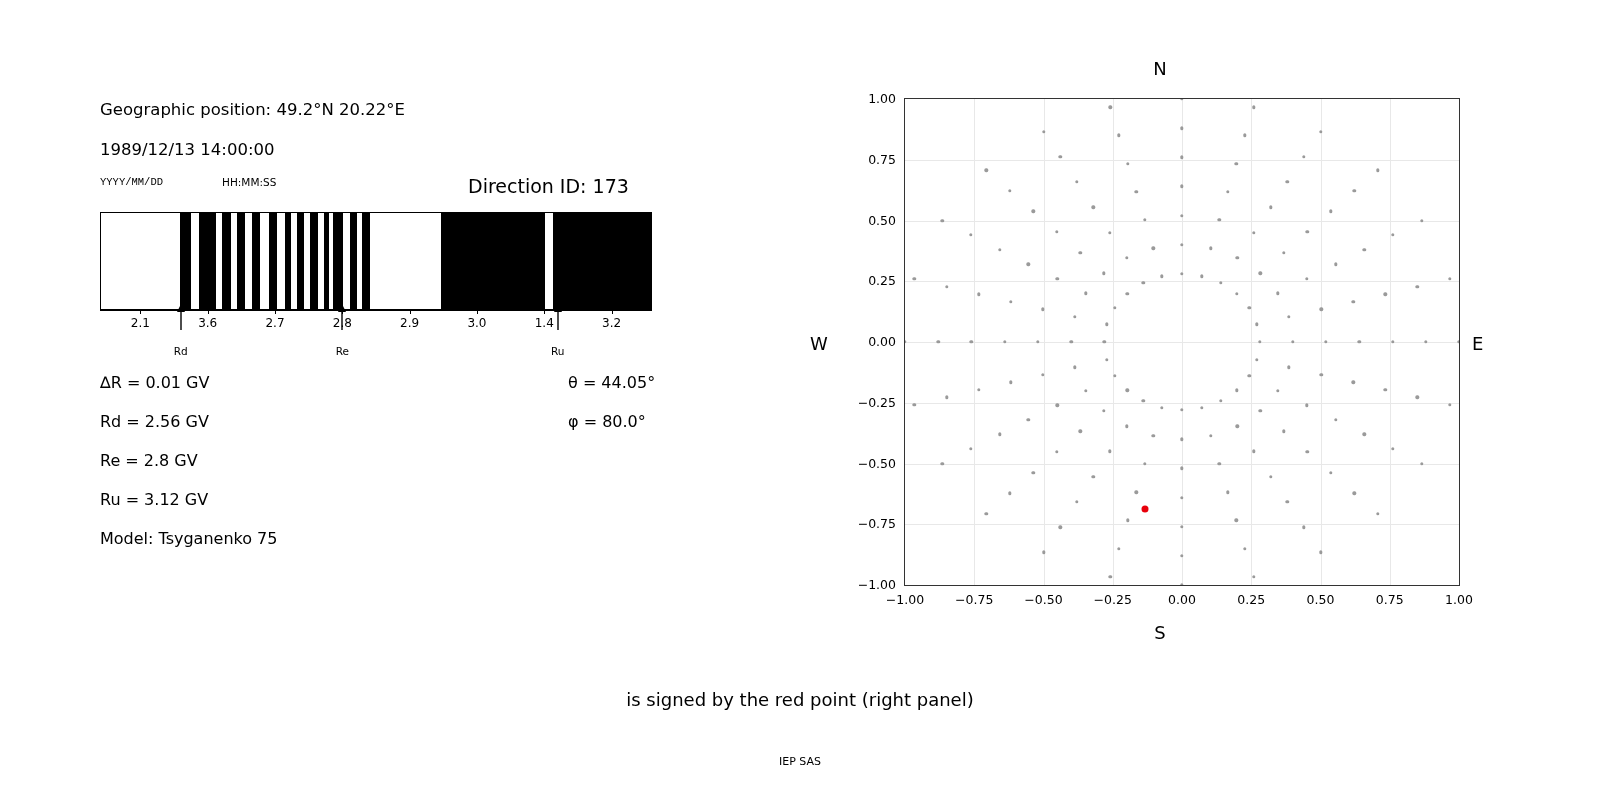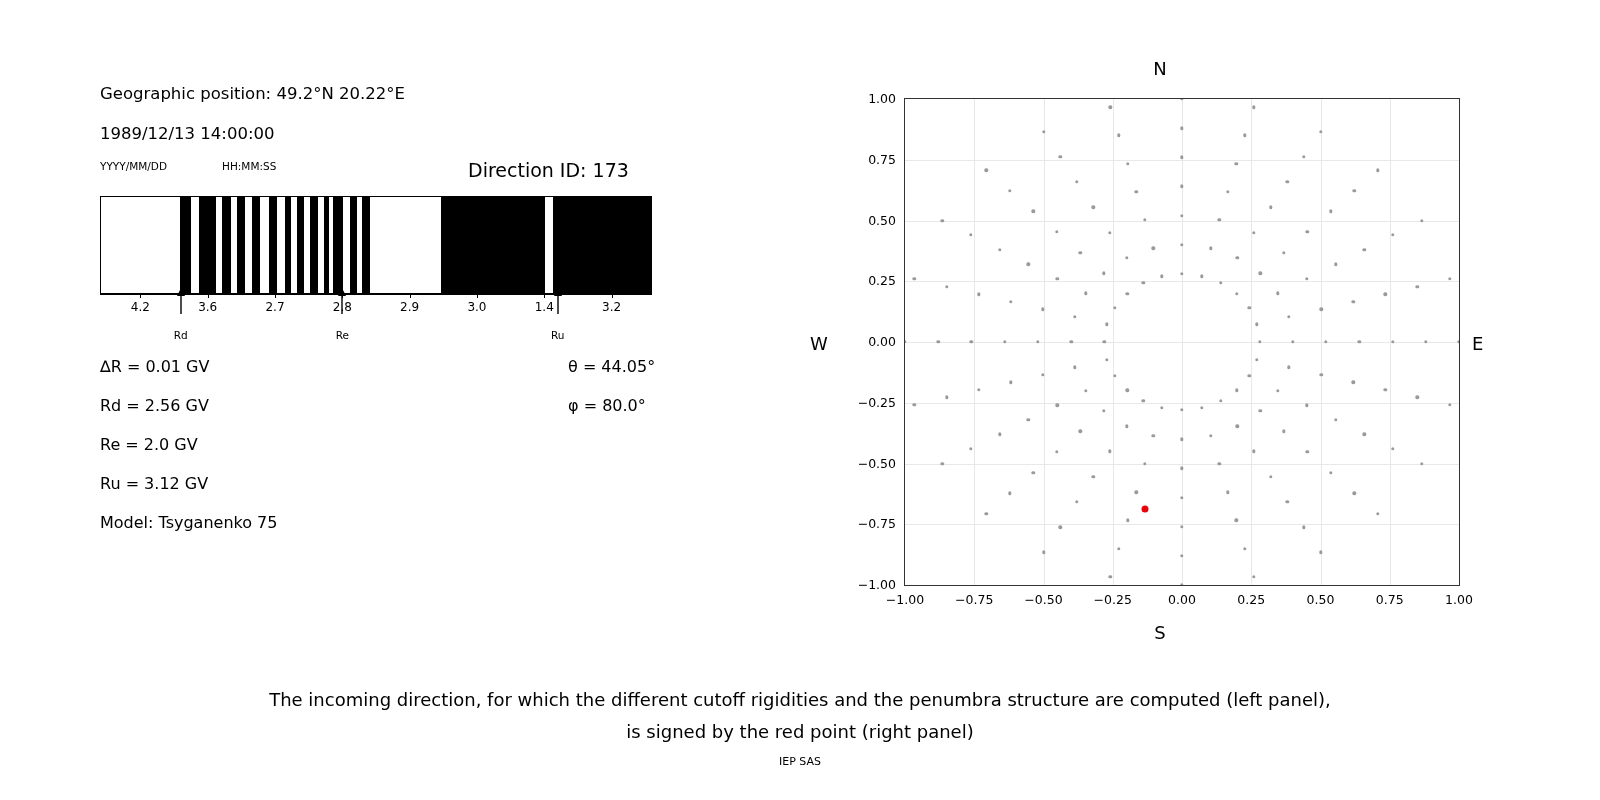--- a/index.html
+++ b/index.html
@@ -11,21 +11,21 @@
     width: 1600px;
     height: 800px;
     position: relative;
     font-family: "DejaVu Sans", sans-serif;
     color: #000000;
     overflow: hidden;
   }
   .panel-left {
     position: absolute;
     left: 0;
-    top: 0;
+    top: 16px;
     width: 760px;
     height: 660px;
   }
   .geo-line {
     position: absolute;
     left: 100px;
     top: 84px;
     font-size: 16.5px;
     white-space: nowrap;
   }
@@ -35,20 +35,21 @@
     top: 124px;
     font-size: 16.5px;
     white-space: nowrap;
   }
   .fmt-date {
     position: absolute;
     left: 100px;
     top: 160px;
     font-size: 10.5px;
     white-space: nowrap;
+    font-family: Liberation Mono, monospace;
   }
   .fmt-time {
     position: absolute;
     left: 222px;
     top: 160px;
     font-size: 10.5px;
     white-space: nowrap;
   }
   .direction-id {
     position: absolute;
@@ -226,21 +227,21 @@
         <div class="band" style="left: 249.073px; width: 6.73171px;"></div>
         <div class="band" style="left: 261.19px; width: 8.07805px;"></div>
         <div class="band" style="left: 339.951px; width: 104.341px;"></div>
         <div class="band" style="left: 452.371px; width: 99.6293px;"></div>
       </div>
   </div>
 
   <div class="axis-line"></div>
   <div id="penumbra-axis">
       <div class="tick" style="left: 140.39px;"></div>
-      <div class="tick-label" style="left: 140.39px;">4.2</div>
+      <div class="tick-label" style="left: 140.39px;">2.1</div>
       <div class="tick" style="left: 207.707px;"></div>
       <div class="tick-label" style="left: 207.707px;">3.6</div>
       <div class="tick" style="left: 275.024px;"></div>
       <div class="tick-label" style="left: 275.024px;">2.7</div>
       <div class="tick" style="left: 342.341px;"></div>
       <div class="tick-label" style="left: 342.341px;">2.8</div>
       <div class="tick" style="left: 409.659px;"></div>
       <div class="tick-label" style="left: 409.659px;">2.9</div>
       <div class="tick" style="left: 476.976px;"></div>
       <div class="tick-label" style="left: 476.976px;">3.0</div>
@@ -262,21 +263,21 @@
       <div class="marker-label" style="left: 342.341px; top: 329px;">Re</div>
       <svg class="marker-arrow" viewBox="0 0 14 26" style="left: 557.756px; top: 288px;">
         <line x1="7" y1="26" x2="7" y2="4" stroke="#000" stroke-width="1.4"></line>
         <polygon points="7,0 3,8 11,8" fill="#000"></polygon>
       </svg>
       <div class="marker-label" style="left: 557.756px; top: 329px;">Ru</div>
     </div>
 
   <div class="stat" style="left:100px; top:357px;">∆R = 0.01 GV</div>
   <div class="stat" style="left:100px; top:396px;">Rd = 2.56 GV</div>
-  <div class="stat" style="left:100px; top:435px;">Re = 2.0 GV</div>
+  <div class="stat" style="left:100px; top:435px;">Re = 2.8 GV</div>
   <div class="stat" style="left:100px; top:474px;">Ru = 3.12 GV</div>
   <div class="stat" style="left:100px; top:513px;">Model: Tsyganenko 75</div>
   <div class="stat" style="left:568px; top:357px;">θ = 44.05°</div>
   <div class="stat" style="left:568px; top:396px;">φ = 80.0°</div>
 </div>
 
 <div class="panel-right">
   <div class="compass" style="left:340px; top:18px; transform:translateX(-50%);">N</div>
   <div class="compass" style="left:340px; top:582px; transform:translateX(-50%);">S</div>
   <div class="compass" style="left:-10px; top:293px;">W</div>
@@ -483,16 +484,15 @@
       <div class="ax-xlabel" style="left: 292.75px; top: 552px;">−0.25</div>
       <div class="ax-xlabel" style="left: 362px; top: 552px;">0.00</div>
       <div class="ax-xlabel" style="left: 431.25px; top: 552px;">0.25</div>
       <div class="ax-xlabel" style="left: 500.5px; top: 552px;">0.50</div>
       <div class="ax-xlabel" style="left: 569.75px; top: 552px;">0.75</div>
       <div class="ax-xlabel" style="left: 639px; top: 552px;">1.00</div>
     </div>
 </div>
 
 <div class="caption">
-  <div>The incoming direction, for which the different cutoff rigidities and the penumbra structure are computed (left panel),</div>
   <div>is signed by the red point (right panel)</div>
 </div>
 <div class="footer">IEP SAS</div>
 
 </body></html>

